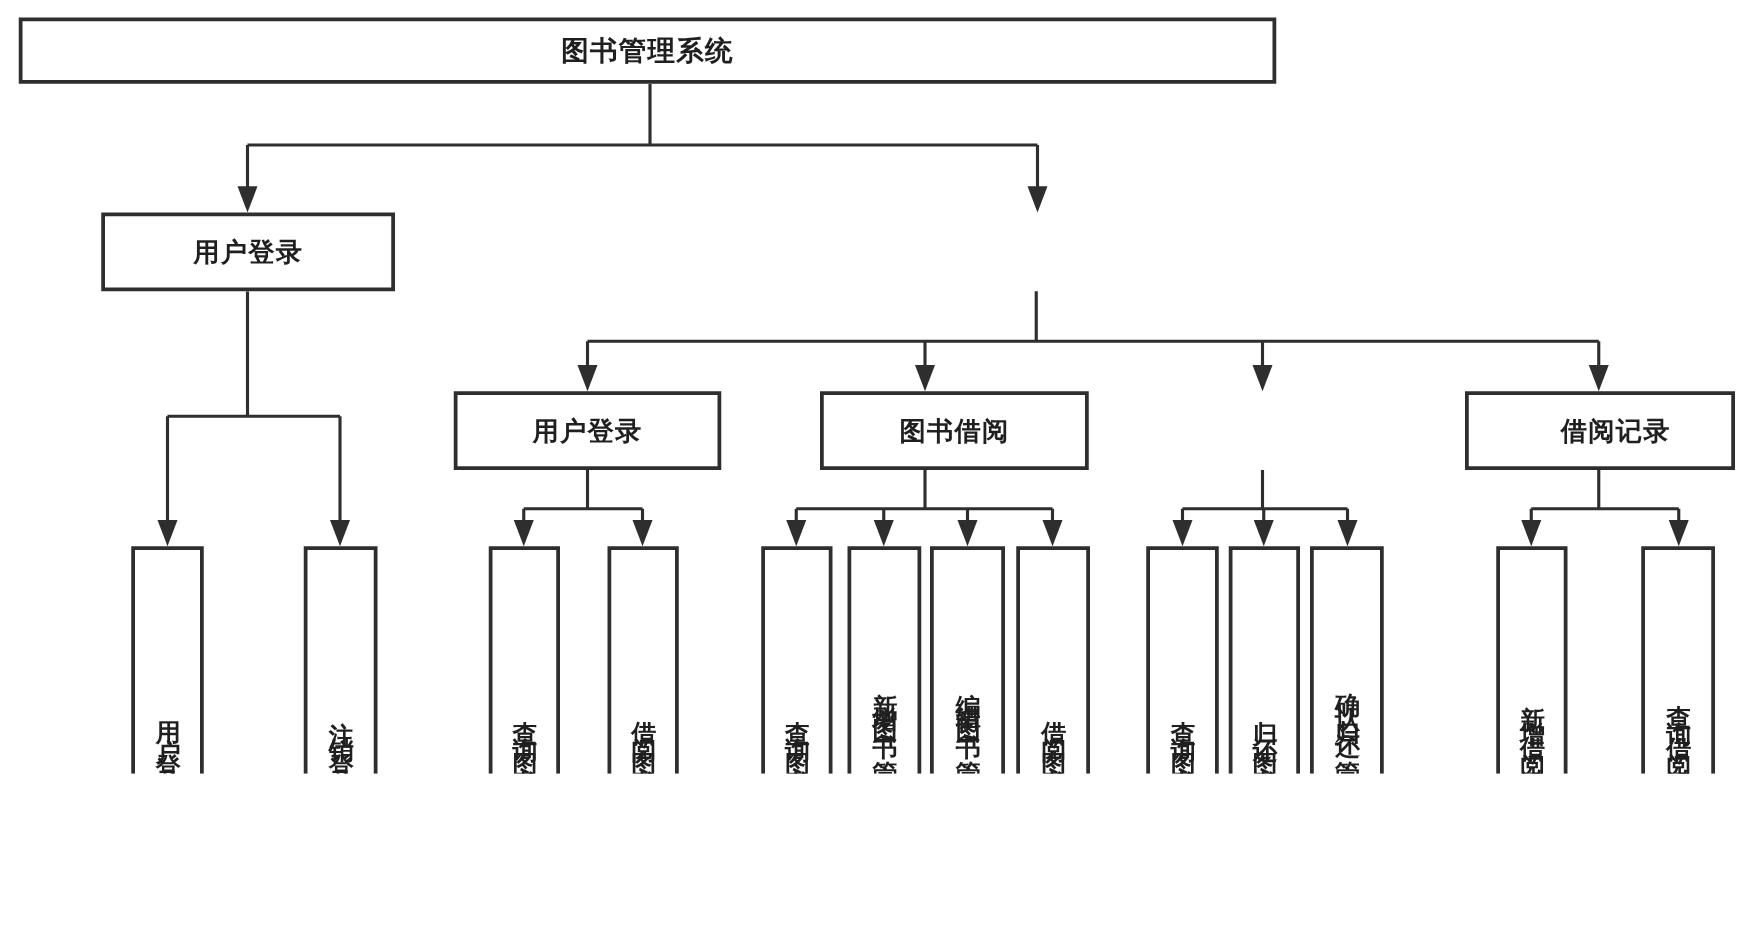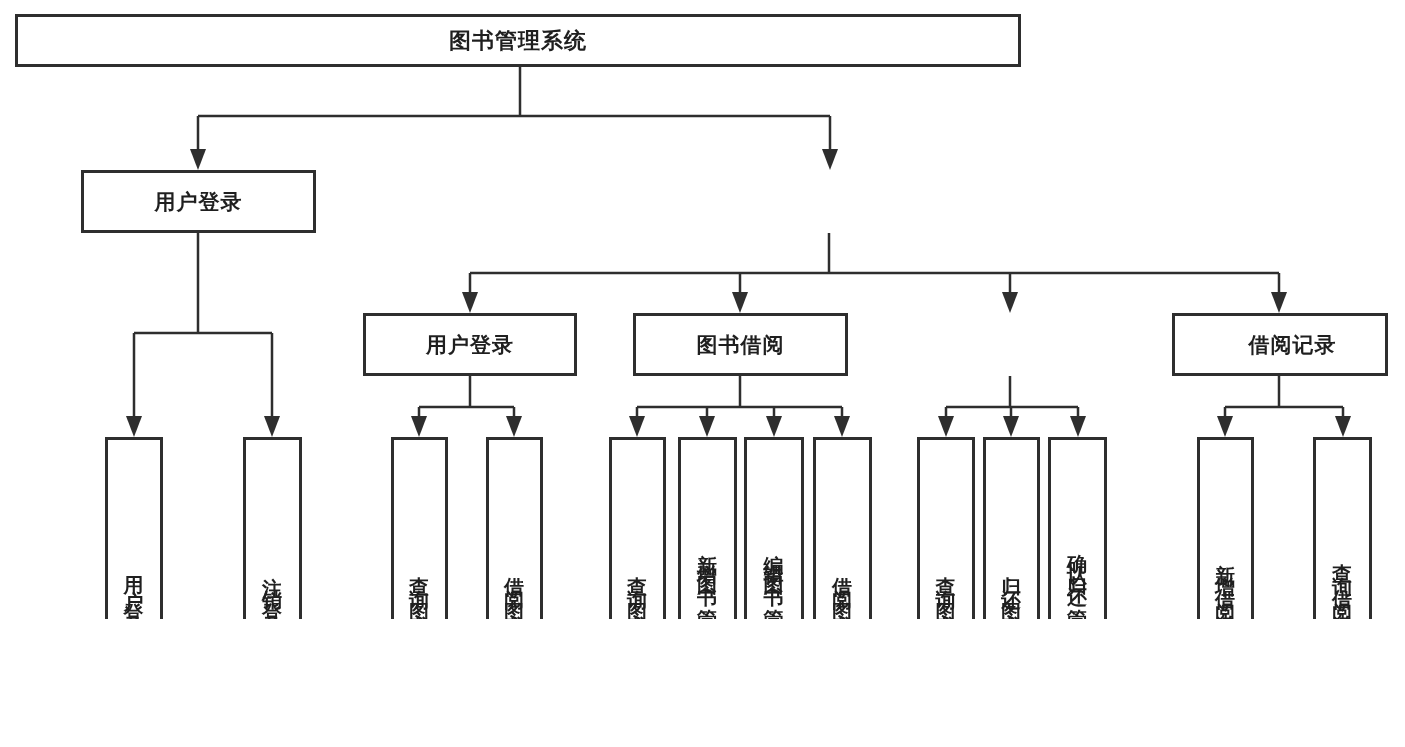--- a/index.html
+++ b/index.html
@@ -71,21 +71,21 @@
     <span>图书管理系统</span>
   </div>
 
   <div class="node h-node" style="left:81px;top:170px;width:235px;height:63px;">
     <span>用户登录</span>
   </div>
 
   <div class="node h-node" style="left:363px;top:313px;width:214px;height:63px;">
     <span>用户登录</span>
   </div>
-  <div class="node h-node" style="left:633px;top:313px;width:215px;height:63px;text-align:right;">
+  <div class="node h-node" style="left:656px;top:313px;width:215px;height:63px;text-align:right;">
     <span>图书借阅</span>
   </div>
   <div class="node h-node" style="left:1172px;top:313px;width:216px;height:63px;padding-left:25px;">
     <span>借阅记录</span>
   </div>
 
   <div class="node leaf" style="left:105px;top:437px;width:58px;height:300px;">
     <span>用户登录</span>
   </div>
   <div class="node leaf" style="left:243px;top:437px;width:59px;height:300px;">

